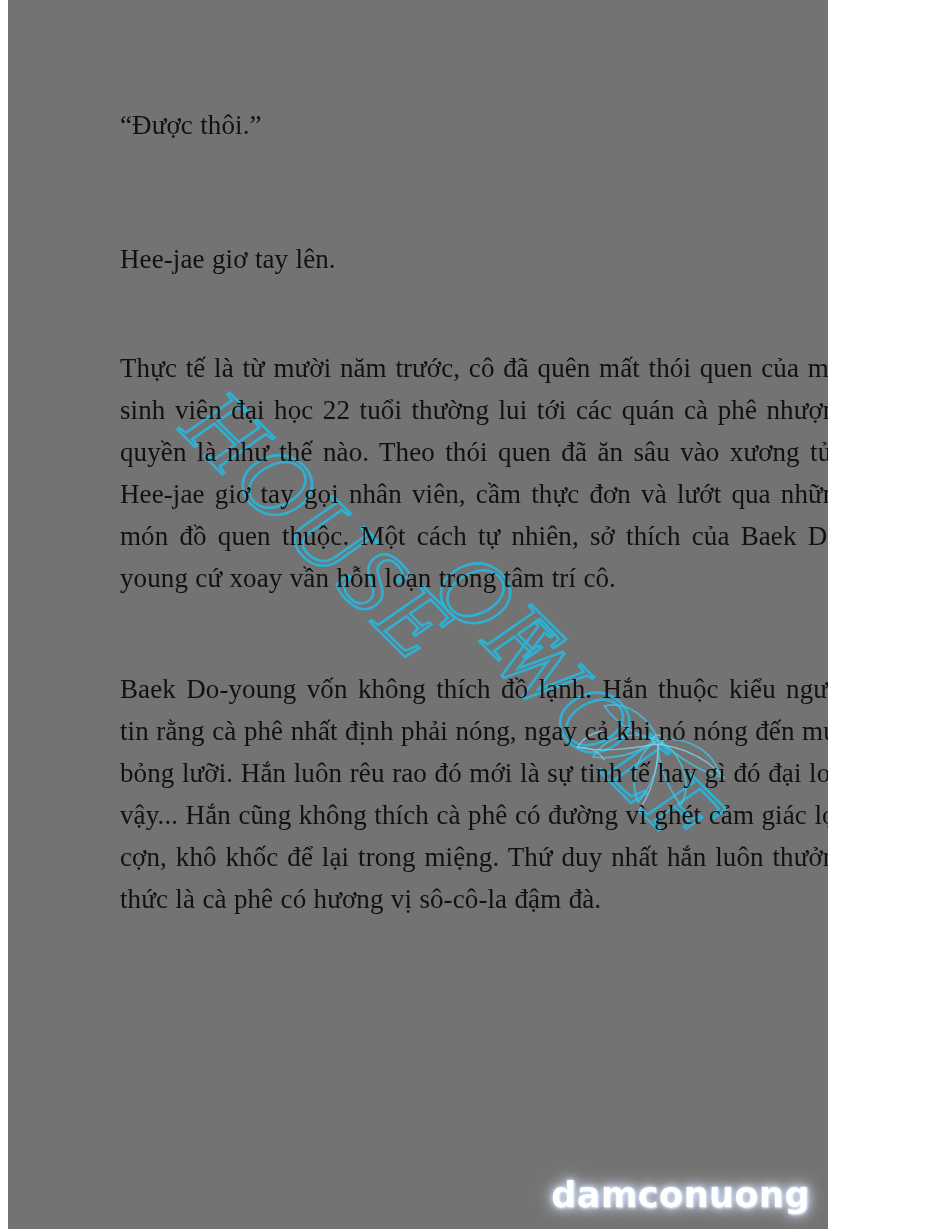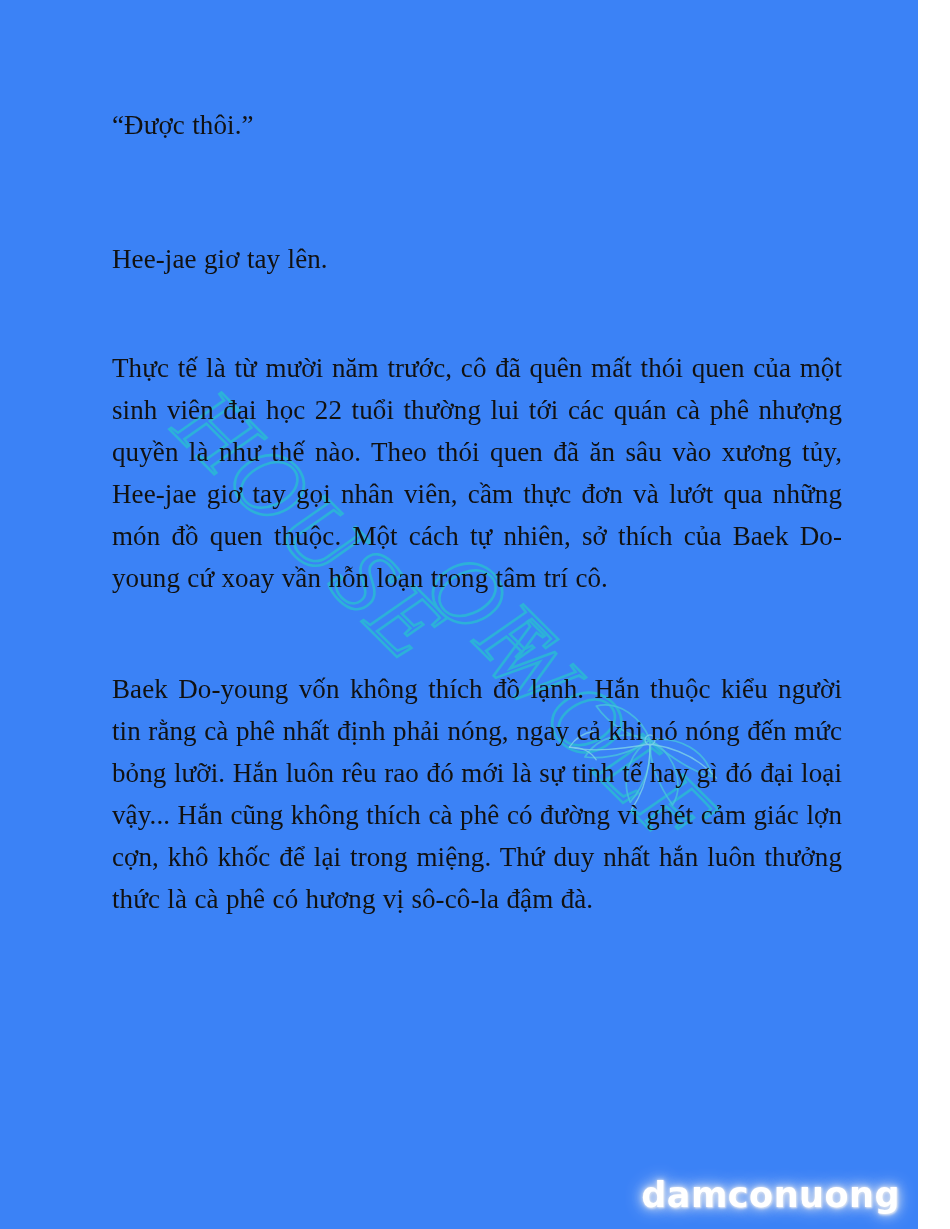--- a/index.html
+++ b/index.html
@@ -3,25 +3,26 @@
 <meta charset="utf-8">
 <style>
   html, body {
     margin: 0;
     padding: 0;
     background: #ffffff;
   }
 
   #page {
     position: relative;
-    width: 918px;
+    width: 820px;
     height: 1229px;
-    background: #3b82f6;
+    background: #737373;
     overflow: hidden;
     font-family: "Liberation Serif", "DejaVu Serif", serif;
+    margin-left: 8px;
   }
 
   
   .content {
     position: absolute;
     left: 112px;
     top: 104px;
     width: 730px;
     z-index: 3;
   }

